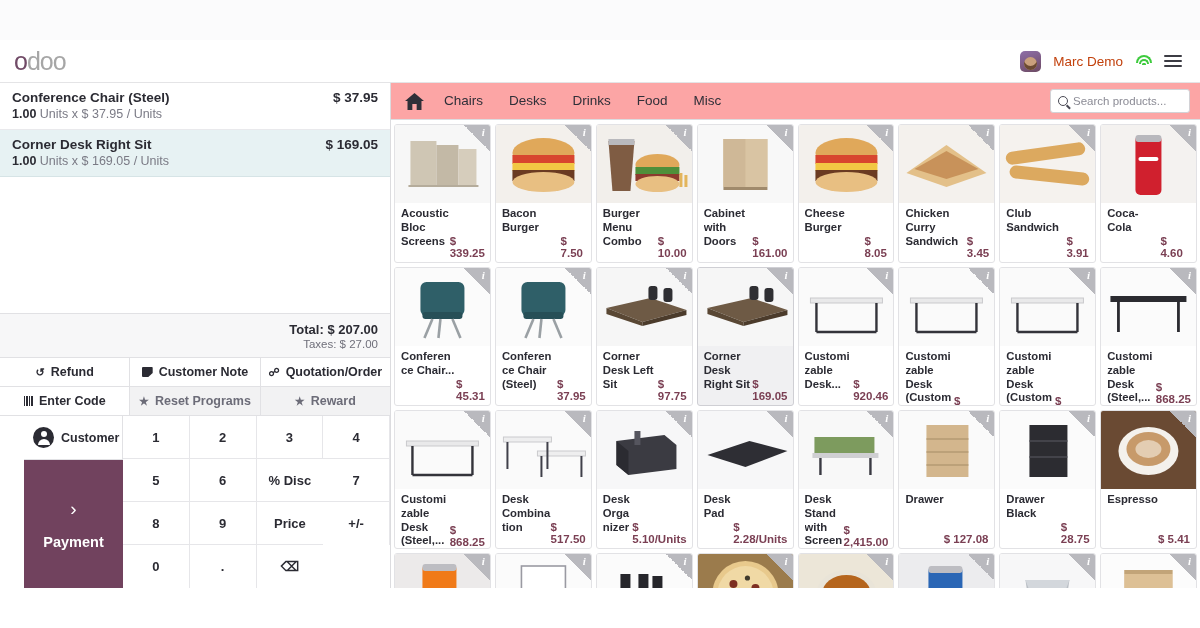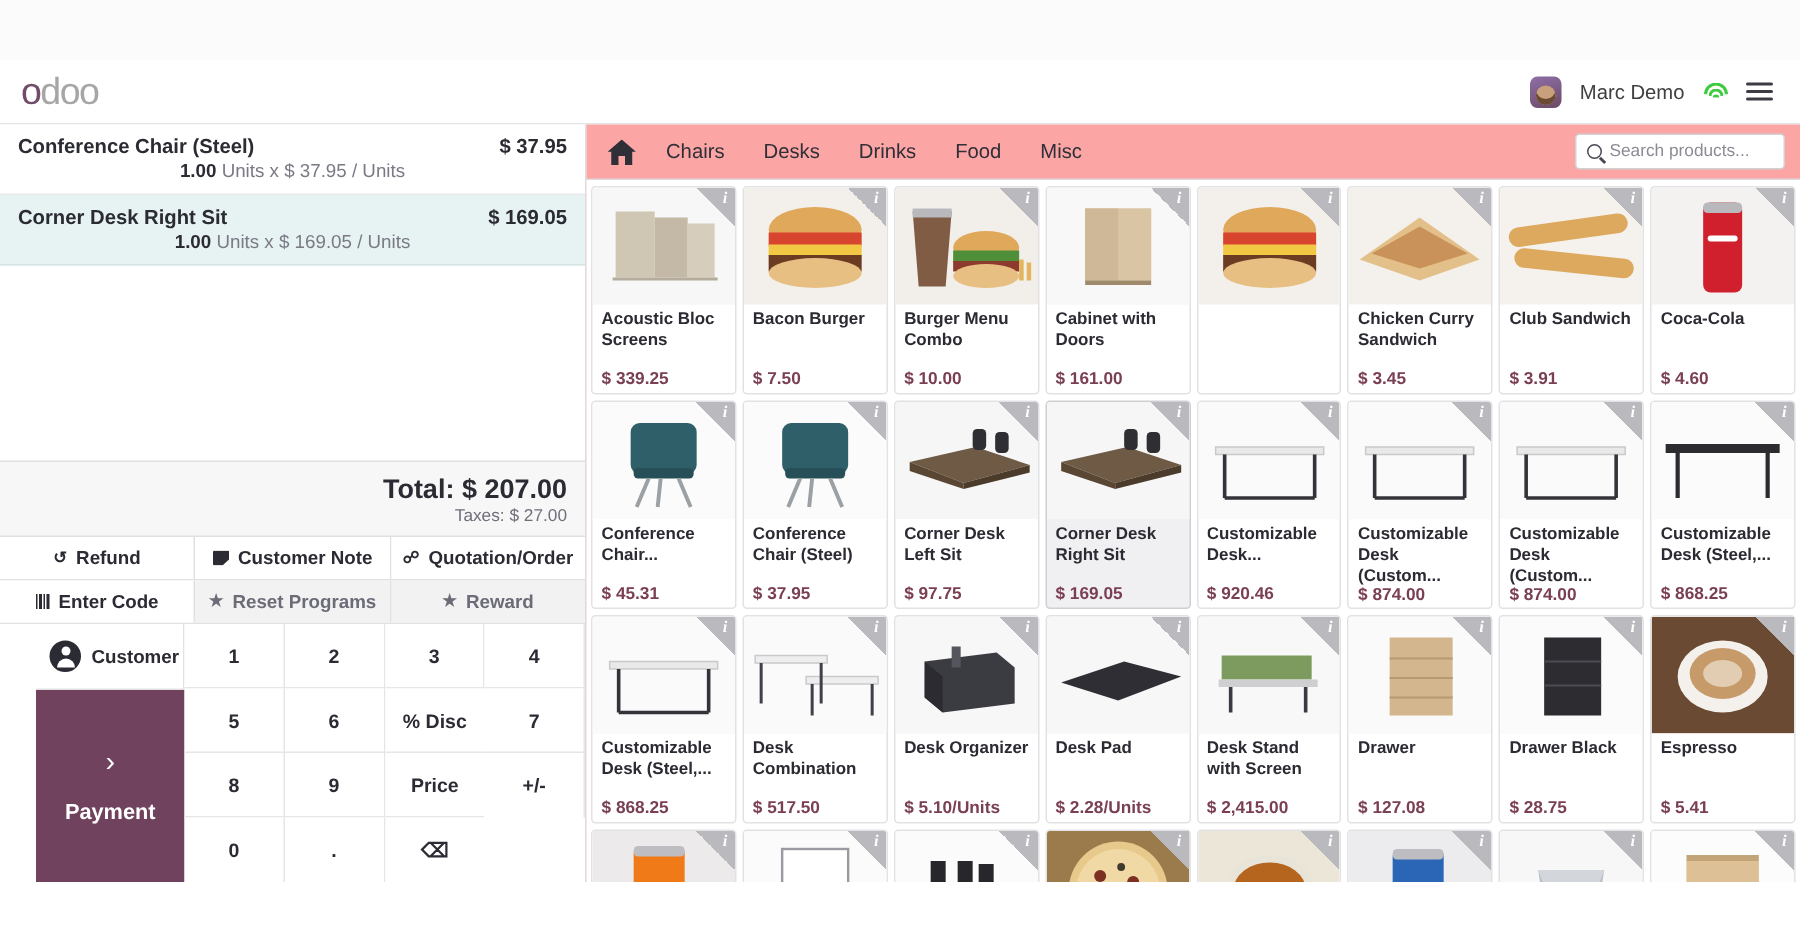--- a/index.html
+++ b/index.html
@@ -34,21 +34,21 @@
     width: 21px; height: 21px; border-radius: 5px;
     background: linear-gradient(160deg,#8e6fa8 0%, #6d4a63 100%);
     display: flex; align-items: center; justify-content: center;
     overflow: hidden; position: relative;
   }
   .avatar .face {
     width: 13px; height: 13px; border-radius: 50%;
     background: #c9a07c; margin-top: 4px;
     box-shadow: inset 0 -4px 0 #6b4a32;
   }
-  .username { font-size: 13.5px; color: #404040; }
+  .username { font-size: 13.5px; color: #c2410c; }
   .wifi { width: 17px; height: 13px; position: relative; }
   .wifi i {
     position: absolute; left: 50%; transform: translateX(-50%);
     border: 2px solid #3ecb3e; border-bottom: none;
     border-radius: 50% 50% 0 0 / 100% 100% 0 0;
   }
   .wifi i.a { width: 16px; height: 8px; top: 0; }
   .wifi i.b { width: 10px; height: 5px; top: 4px; }
   .wifi i.c { width: 4px; height: 2px; top: 8px; border-width: 2px; }
   .burger { width: 18px; display: flex; flex-direction: column; gap: 3px; }
@@ -67,31 +67,31 @@
   .orderlines { flex: 1; overflow: hidden; }
   .oline {
     padding: 7px 12px 8px 12px;
     border-bottom: 1px solid #e9e9ec;
     cursor: pointer;
   }
   .oline.selected { background: #e7f2f3; border-bottom-color: #d6e4e6; }
   .oline-top { display: flex; justify-content: space-between; align-items: baseline; }
   .oline-name { font-size: 13.5px; font-weight: bold; color: #2b2b33; }
   .oline-price { font-size: 13.5px; font-weight: bold; color: #2b2b33; white-space: nowrap; }
-  .oline-sub { font-size: 12.5px; color: #7a7a85; margin-top: 2px; text-align: center; }
+  .oline-sub { font-size: 12.5px; color: #7a7a85; margin-top: 2px; }
   .oline-sub b { color: #2b2b33; }
 
   .totals {
     background: #f7f7f8;
     border-top: 1px solid #e1e1e4;
     border-bottom: 1px solid #e1e1e4;
     padding: 8px 12px 7px 12px;
     text-align: right;
   }
-  .total-main { font-size: 18px; font-weight: bold; color: #2b2b33; }
+  .total-main { font-size: 13px; font-weight: bold; color: #2b2b33; }
   .total-tax { font-size: 11.5px; color: #6f6f7a; margin-top: 1px; }
 
   .actionrow { display: flex; border-bottom: 1px solid #e1e1e4; }
   .actionrow .abtn {
     flex: 1; height: 28px;
     display: flex; align-items: center; justify-content: center; gap: 6px;
     font-size: 12.5px; font-weight: bold; color: #2b2b33;
     border-right: 1px solid #e1e1e4;
     background: #fff; cursor: pointer;
   }
@@ -183,21 +183,21 @@
   .thumb { height: 78px; position: relative; overflow: hidden; background: #f6f6f7; flex:0 0 78px; }
   .thumb .img { position: absolute; inset: 0; }
   .corner {
     position: absolute; top: 0; right: 0; width: 26px; height: 26px;
     background: linear-gradient(225deg, #b9b9be 0%, #b9b9be 50%, transparent 50%);
   }
   .corner span {
     position: absolute; top: 1px; right: 5px; color: #fff;
     font-size: 11px; font-weight: bold; font-style: italic; font-family: "Liberation Serif", serif;
   }
-  .cinfo { padding: 4px 5px 3px 6px; display: flex; flex-direction: column; flex: 1; min-width: 0; }
+  .cinfo { padding: 4px 5px 3px 6px; display: flex; flex: 1; min-width: 0; }
   .cname {
     font-size: 11.3px; font-weight: bold; color: #2b2b33; line-height: 1.22;
     overflow: hidden; word-break: break-word;
   }
   .cprice { font-size: 11.5px; font-weight: bold; color: #7a3f53; margin-top: auto; }
 </style>
 </head>
 <body>
 
 <div class="screen">
@@ -438,20 +438,24 @@
                     <ellipse cx="50" cy="28" rx="31" ry="15" fill="#e0a85a"></ellipse>
                     <rect x="19" y="30" width="62" height="9" fill="#d8452e"></rect>
                     <rect x="19" y="38" width="62" height="8" fill="#f2c744"></rect>
                     <rect x="19" y="45" width="62" height="11" fill="#6b3b22"></rect>
                     <ellipse cx="50" cy="57" rx="31" ry="10" fill="#e8bf82"></ellipse>
                   </svg></div>
                 <div class="corner">
                   <span>i</span>
                 </div>
               </div>
+              <div class="cinfo">
+                <div class="cname">Cheese Burger</div>
+                <div class="cprice">$ 8.05</div>
+              </div>
             </div>
             <div class="card">
               <div class="thumb">
                 <div class="img"><svg width="100%" height="100%" viewBox="0 0 100 78" preserveAspectRatio="xMidYMid slice">
                     <rect width="100" height="78" fill="#f4f1ed"></rect>
                     <path d="M10 48 L50 20 L90 48 L50 62 Z" fill="#e3c089"></path>
                     <path d="M18 44 L50 26 L82 44 L50 54 Z" fill="#c8925a"></path>
                   </svg></div>
                 <div class="corner">
                   <span>i</span>

